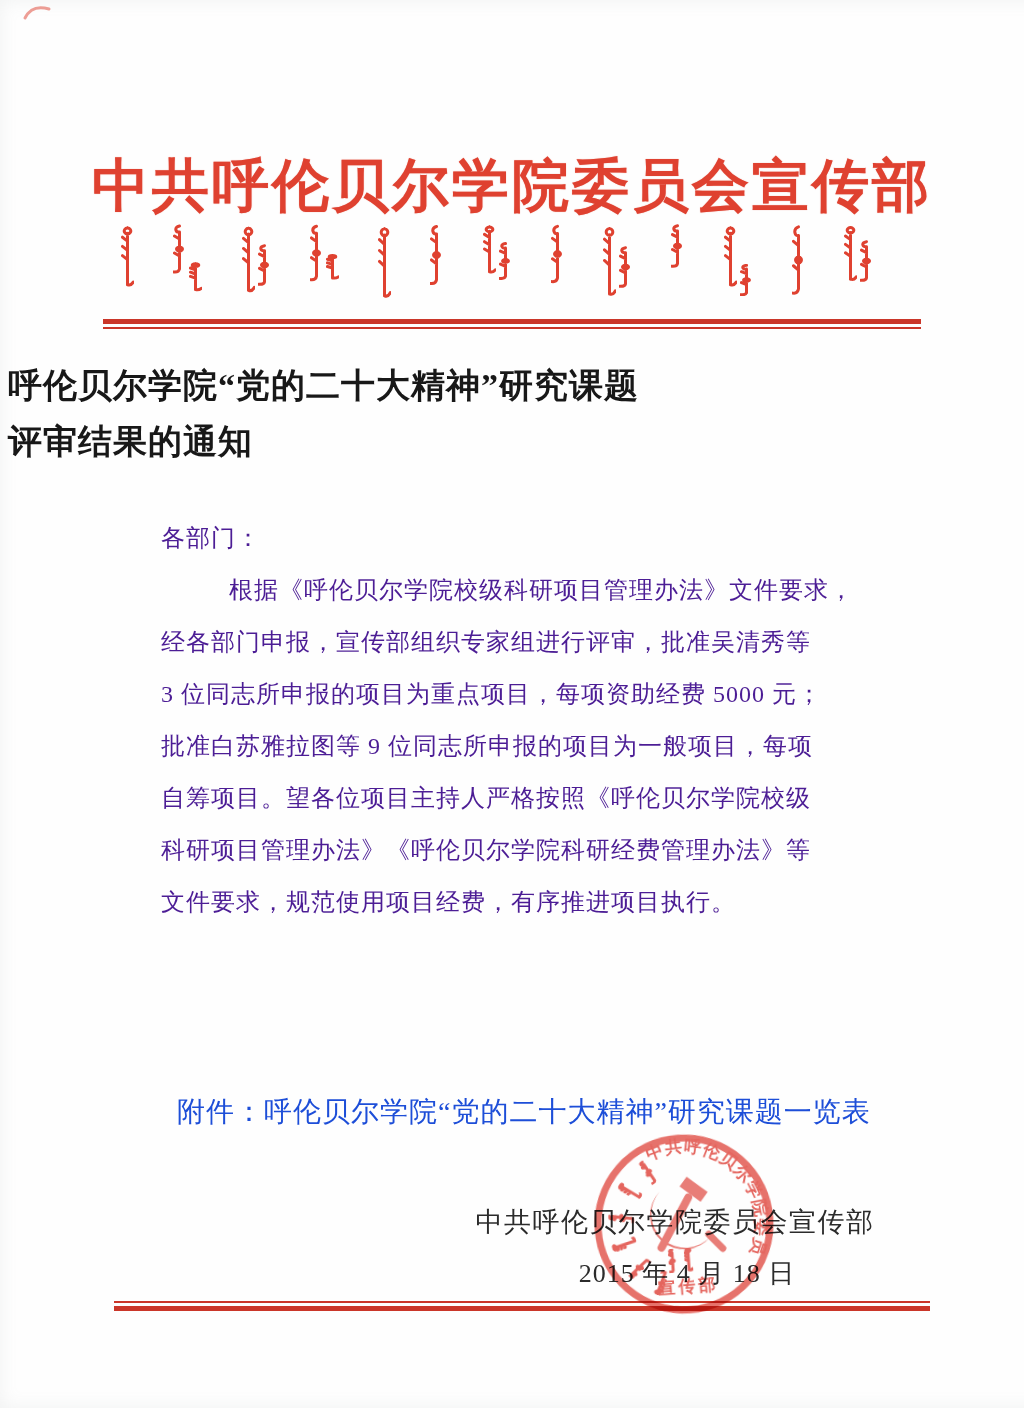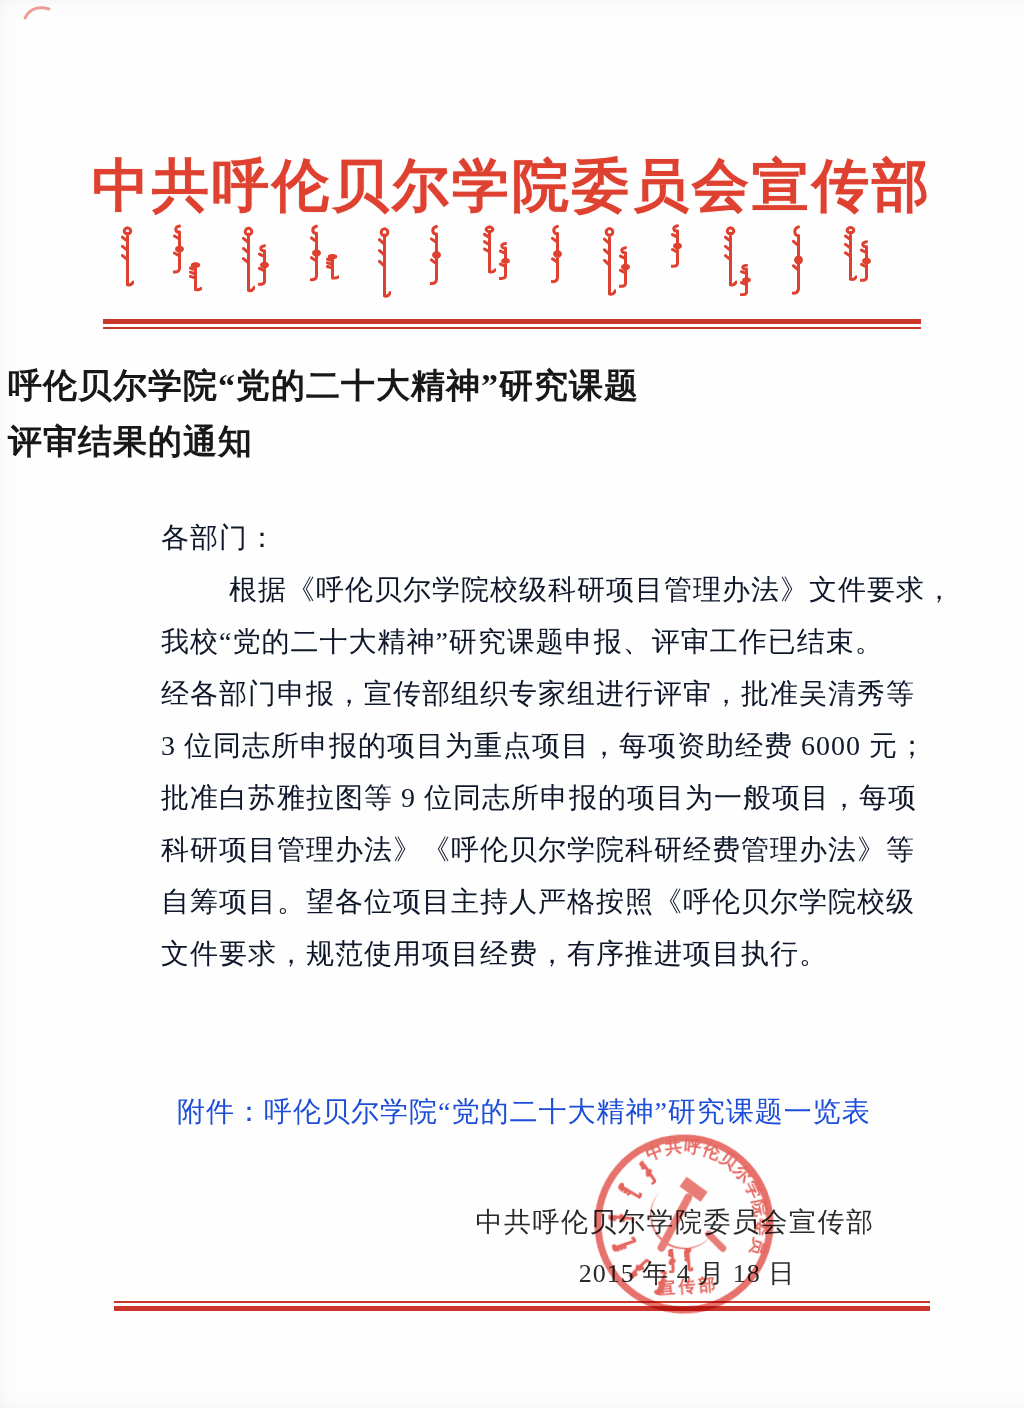--- a/index.html
+++ b/index.html
@@ -18,23 +18,23 @@
   .rule-bottom{top:1301px;left:114px;width:816px;}
   .rule .thick{height:5px;background:#ca3629;}
   .rule .thin{height:2px;background:#ca3629;}
   .rule-top .thin{margin-top:3px;}
   .rule-bottom .thick{margin-top:3px;}
   
   .doc-title{position:absolute;top:358px;left:8px;width:1024px;text-align:left;
     color:#181818;font-weight:bold;font-size:34px;line-height:56px;letter-spacing:1px;}
   
   .body-block{position:absolute;top:512px;left:161px;width:706px;
-    font-size:28px;color:#0f172a;letter-spacing:1px;}
+    font-size:24px;color:#4c1d95;letter-spacing:1px;}
   .body-line{height:52px;line-height:52px;white-space:nowrap;}
-  .body-line.indented{text-indent:68px;text-align:right;}
+  .body-line.indented{text-indent:68px;}
   .attachment{position:absolute;top:1092px;left:161px;width:720px;height:40px;
     line-height:40px;font-size:28px;color:#1d4ed8;letter-spacing:1px;text-indent:16px;white-space:nowrap;}
   
   .sig-org{position:absolute;top:1204px;left:675px;transform:translateX(-50%);
     font-size:27px;color:#2b2b2b;letter-spacing:1.5px;white-space:nowrap;z-index:1;}
   .sig-date{position:absolute;top:1256px;left:687px;transform:translateX(-50%);
     font-size:26px;color:#2b2b2b;letter-spacing:1px;white-space:nowrap;z-index:1;}
   
   .seal{position:absolute;left:584px;top:1122px;width:200px;height:204px;z-index:3;
     mix-blend-mode:multiply;opacity:.88;transform:rotate(-4deg);filter:blur(.4px);}
@@ -159,26 +159,25 @@
   </div>
 
   <div class="doc-title">
     <div>呼伦贝尔学院“党的二十大精神”研究课题</div>
     <div>评审结果的通知</div>
   </div>
 
   <div class="body-block">
       <div class="body-line">各部门：</div>
       <div class="body-line indented">根据《呼伦贝尔学院校级科研项目管理办法》文件要求，</div>
-      <div class="body-line">我校“党的二十大精神”研究课题申报、评审工作已结束。</div>
       <div class="body-line">经各部门申报，宣传部组织专家组进行评审，批准吴清秀等</div>
-      <div class="body-line">3 位同志所申报的项目为重点项目，每项资助经费 6000 元；</div>
+      <div class="body-line">3 位同志所申报的项目为重点项目，每项资助经费 5000 元；</div>
       <div class="body-line">批准白苏雅拉图等 9 位同志所申报的项目为一般项目，每项</div>
+      <div class="body-line">自筹项目。望各位项目主持人严格按照《呼伦贝尔学院校级</div>
       <div class="body-line">科研项目管理办法》《呼伦贝尔学院科研经费管理办法》等</div>
-      <div class="body-line">自筹项目。望各位项目主持人严格按照《呼伦贝尔学院校级</div>
       <div class="body-line">文件要求，规范使用项目经费，有序推进项目执行。</div>
     </div>
   <div class="attachment">附件：呼伦贝尔学院“党的二十大精神”研究课题一览表</div>
 
   <div class="sig-org">中共呼伦贝尔学院委员会宣传部</div>
   <div class="sig-date">2015 年 4 月 18 日</div>
 
   <svg class="seal" viewBox="0 0 200 200">
     <defs>
       <path id="sealArc" d="M69.6,34.7 A72,72 0 0 1 159,141.3" fill="none"></path>

